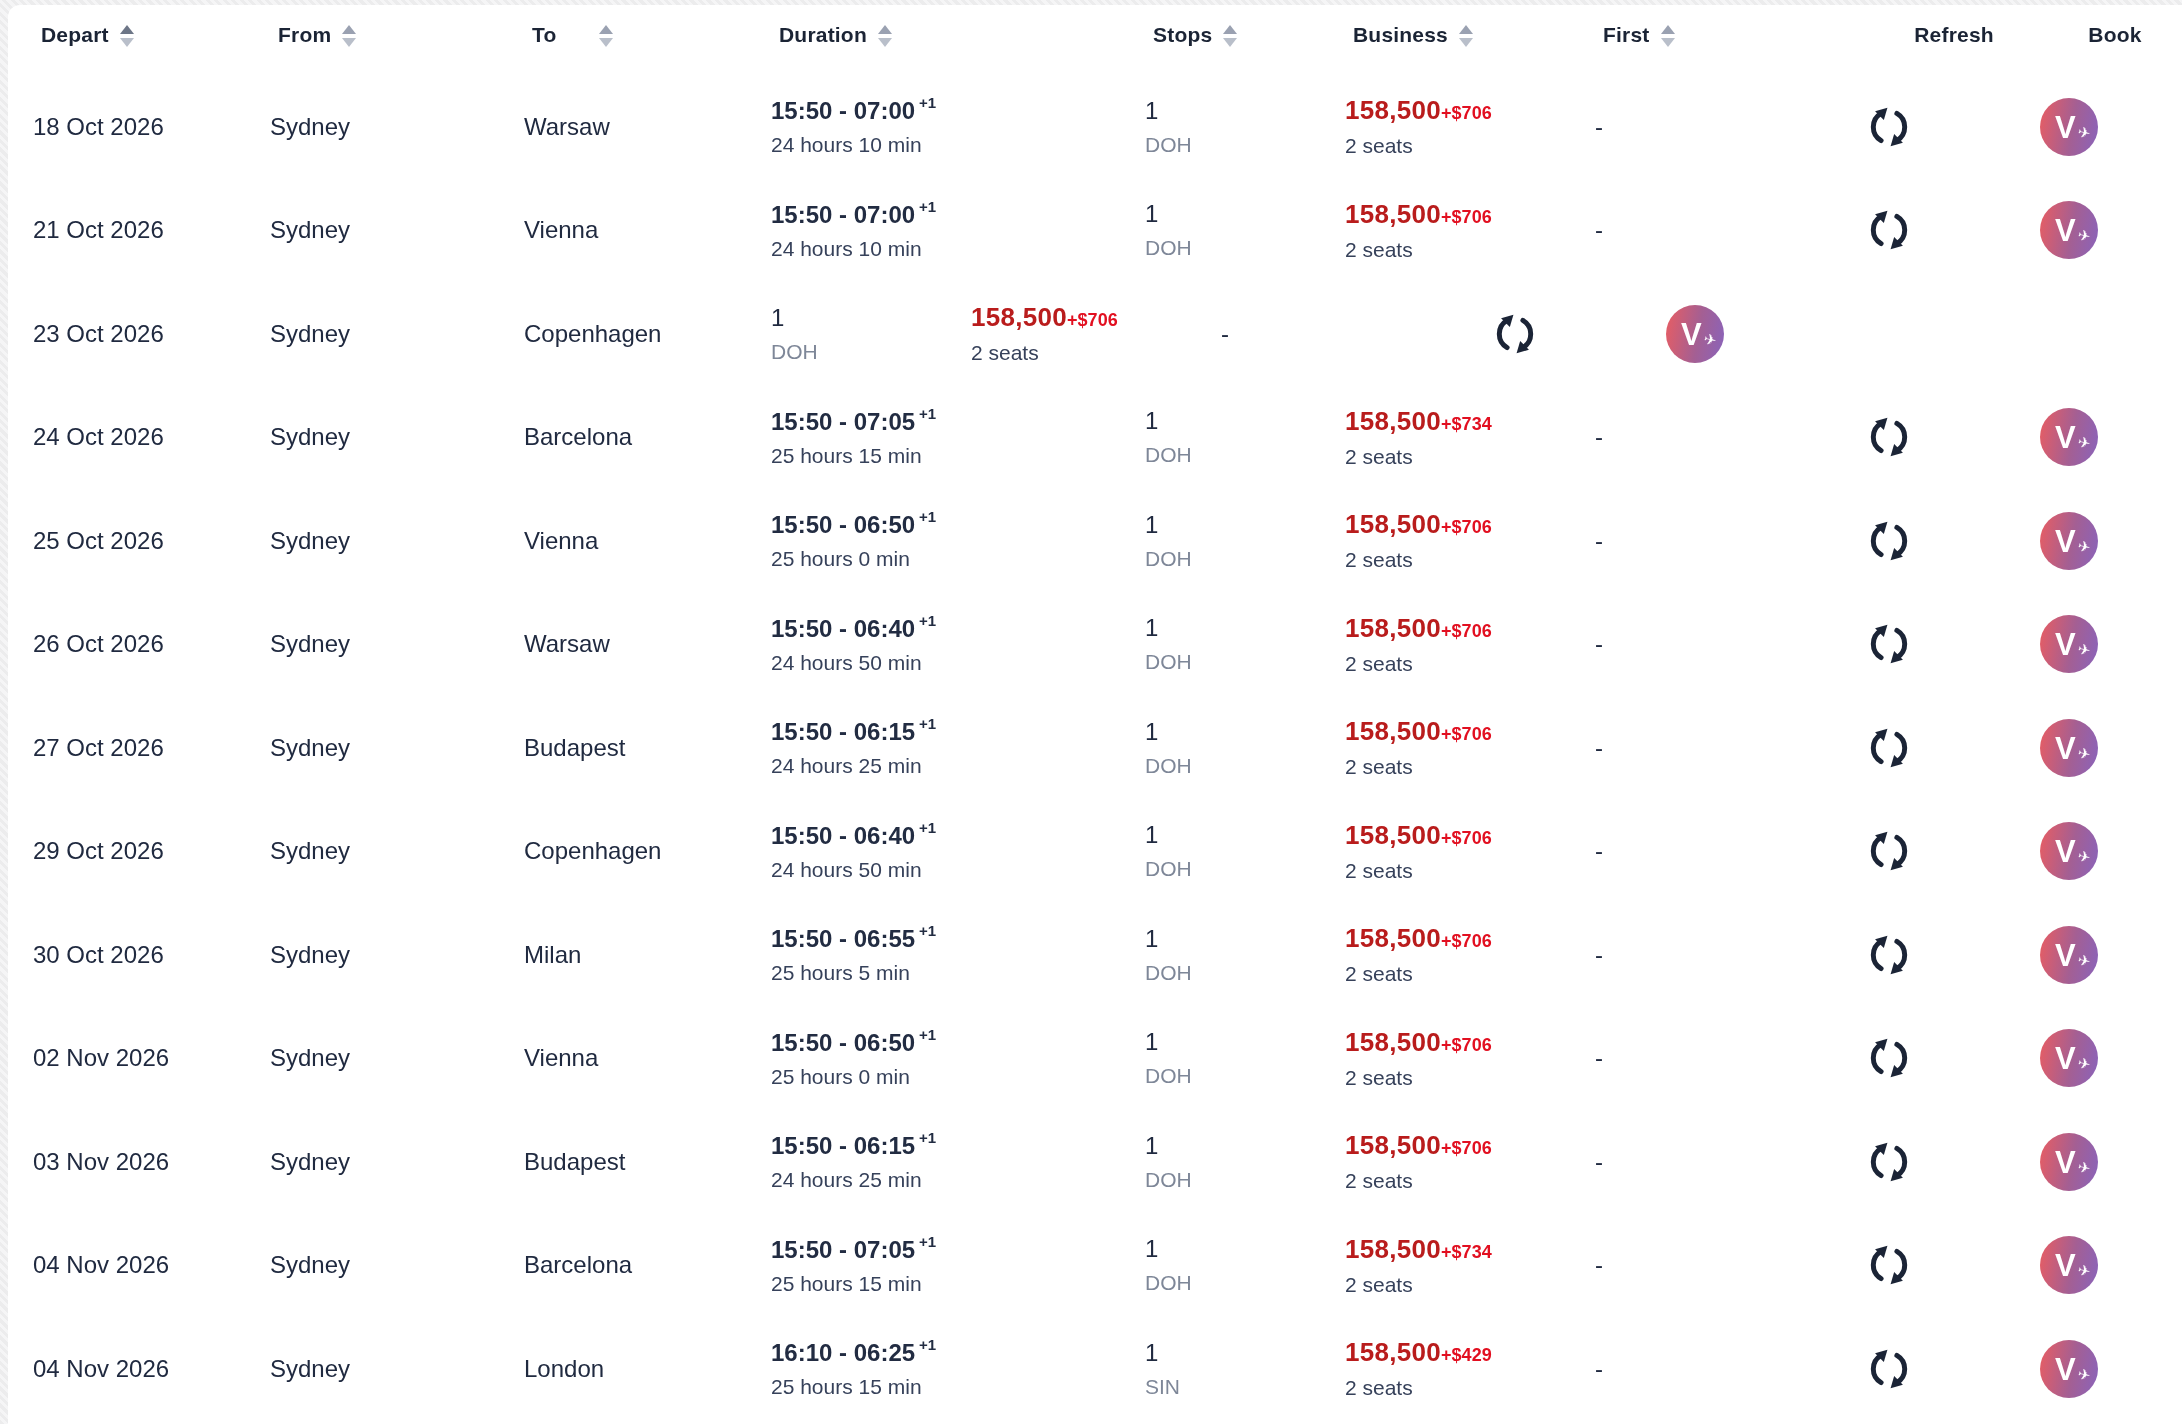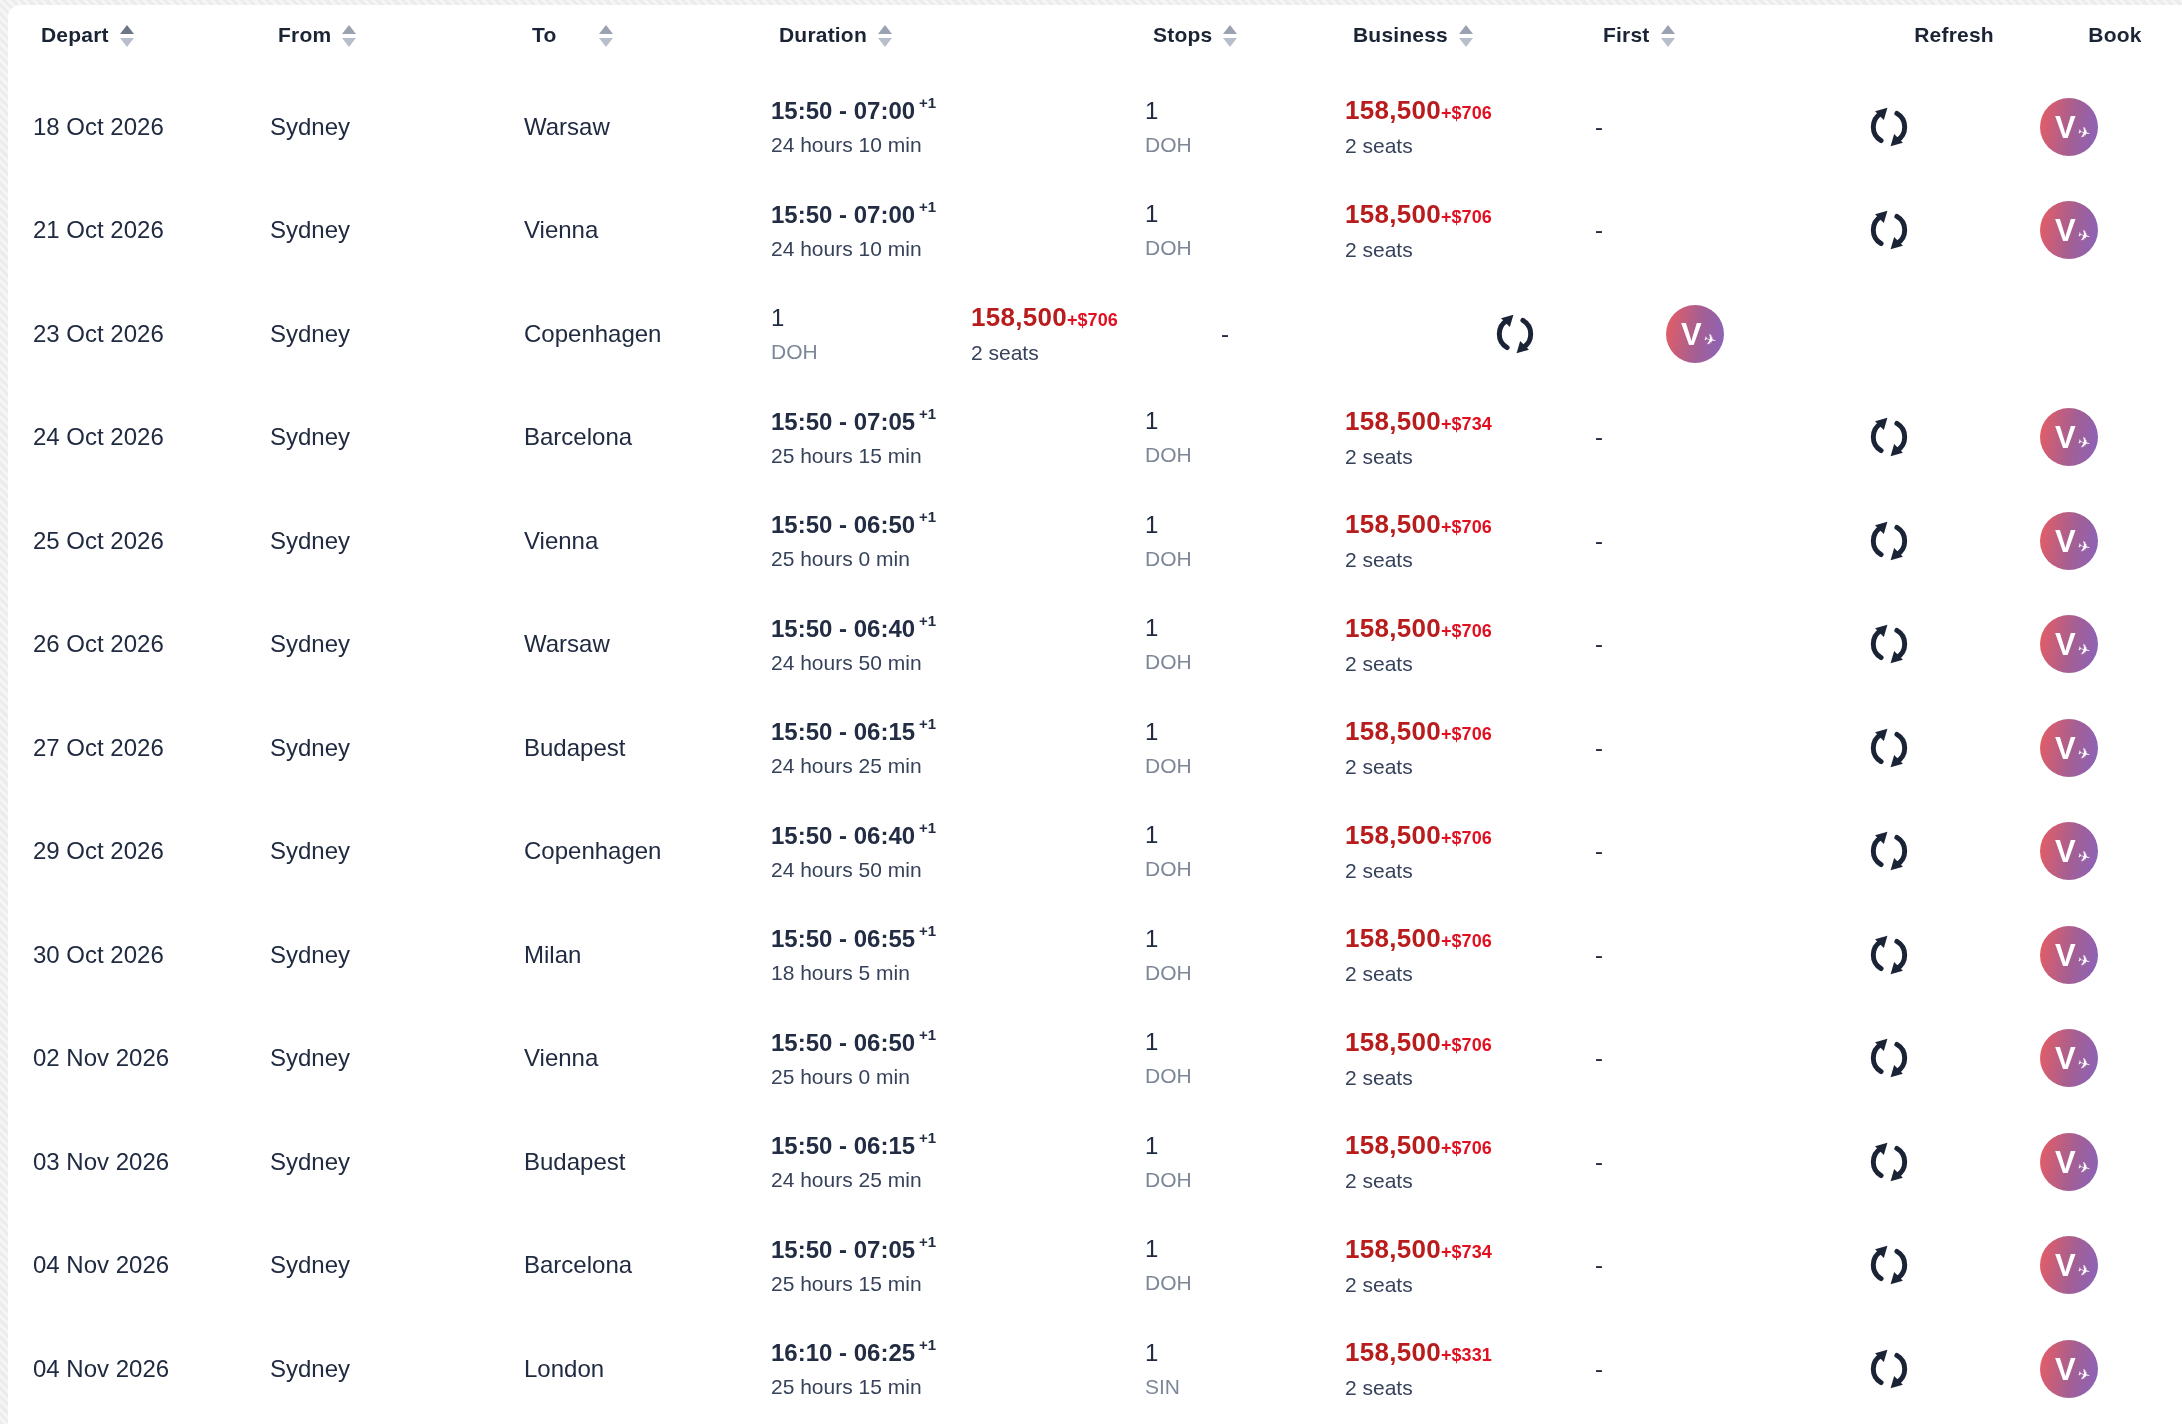--- a/index.html
+++ b/index.html
@@ -494,21 +494,21 @@
           <span class="t1">30 Oct 2026</span>
         </div>
         <div class="cell c-from">
           <span class="t1">Sydney</span>
         </div>
         <div class="cell c-to">
           <span class="t1">Milan</span>
         </div>
         <div class="cell c-duration">
           <div class="l1 time"><span>15:50 - 06:55</span><sup class="plus">+1</sup></div>
-          <div class="l2">18 hours 5 min</div>
+          <div class="l2">25 hours 5 min</div>
         </div>
         <div class="cell c-stops">
           <div class="l1 stops-n">1</div>
           <div class="l2 gray">DOH</div>
         </div>
         <div class="cell c-business">
           <div class="l1"><span class="miles">158,500</span><span class="cash">+$706</span></div>
           <div class="l2">2 seats</div>
         </div>
         <div class="cell c-first">
@@ -685,21 +685,21 @@
         </div>
         <div class="cell c-duration">
           <div class="l1 time"><span>16:10 - 06:25</span><sup class="plus">+1</sup></div>
           <div class="l2">25 hours 15 min</div>
         </div>
         <div class="cell c-stops">
           <div class="l1 stops-n">1</div>
           <div class="l2 gray">SIN</div>
         </div>
         <div class="cell c-business">
-          <div class="l1"><span class="miles">158,500</span><span class="cash">+$331</span></div>
+          <div class="l1"><span class="miles">158,500</span><span class="cash">+$429</span></div>
           <div class="l2">2 seats</div>
         </div>
         <div class="cell c-first">
           <span class="dash">-</span>
         </div>
         <div class="cell c-refresh">
           <button class="refresh-btn">
             <svg viewBox="0 0 48 48" width="54" height="54">
               <g fill="none" stroke="#1b2436" stroke-width="4.4" stroke-linecap="round">
                 <path d="M17 36.1 A14 14 0 0 1 17 11.9"></path>

